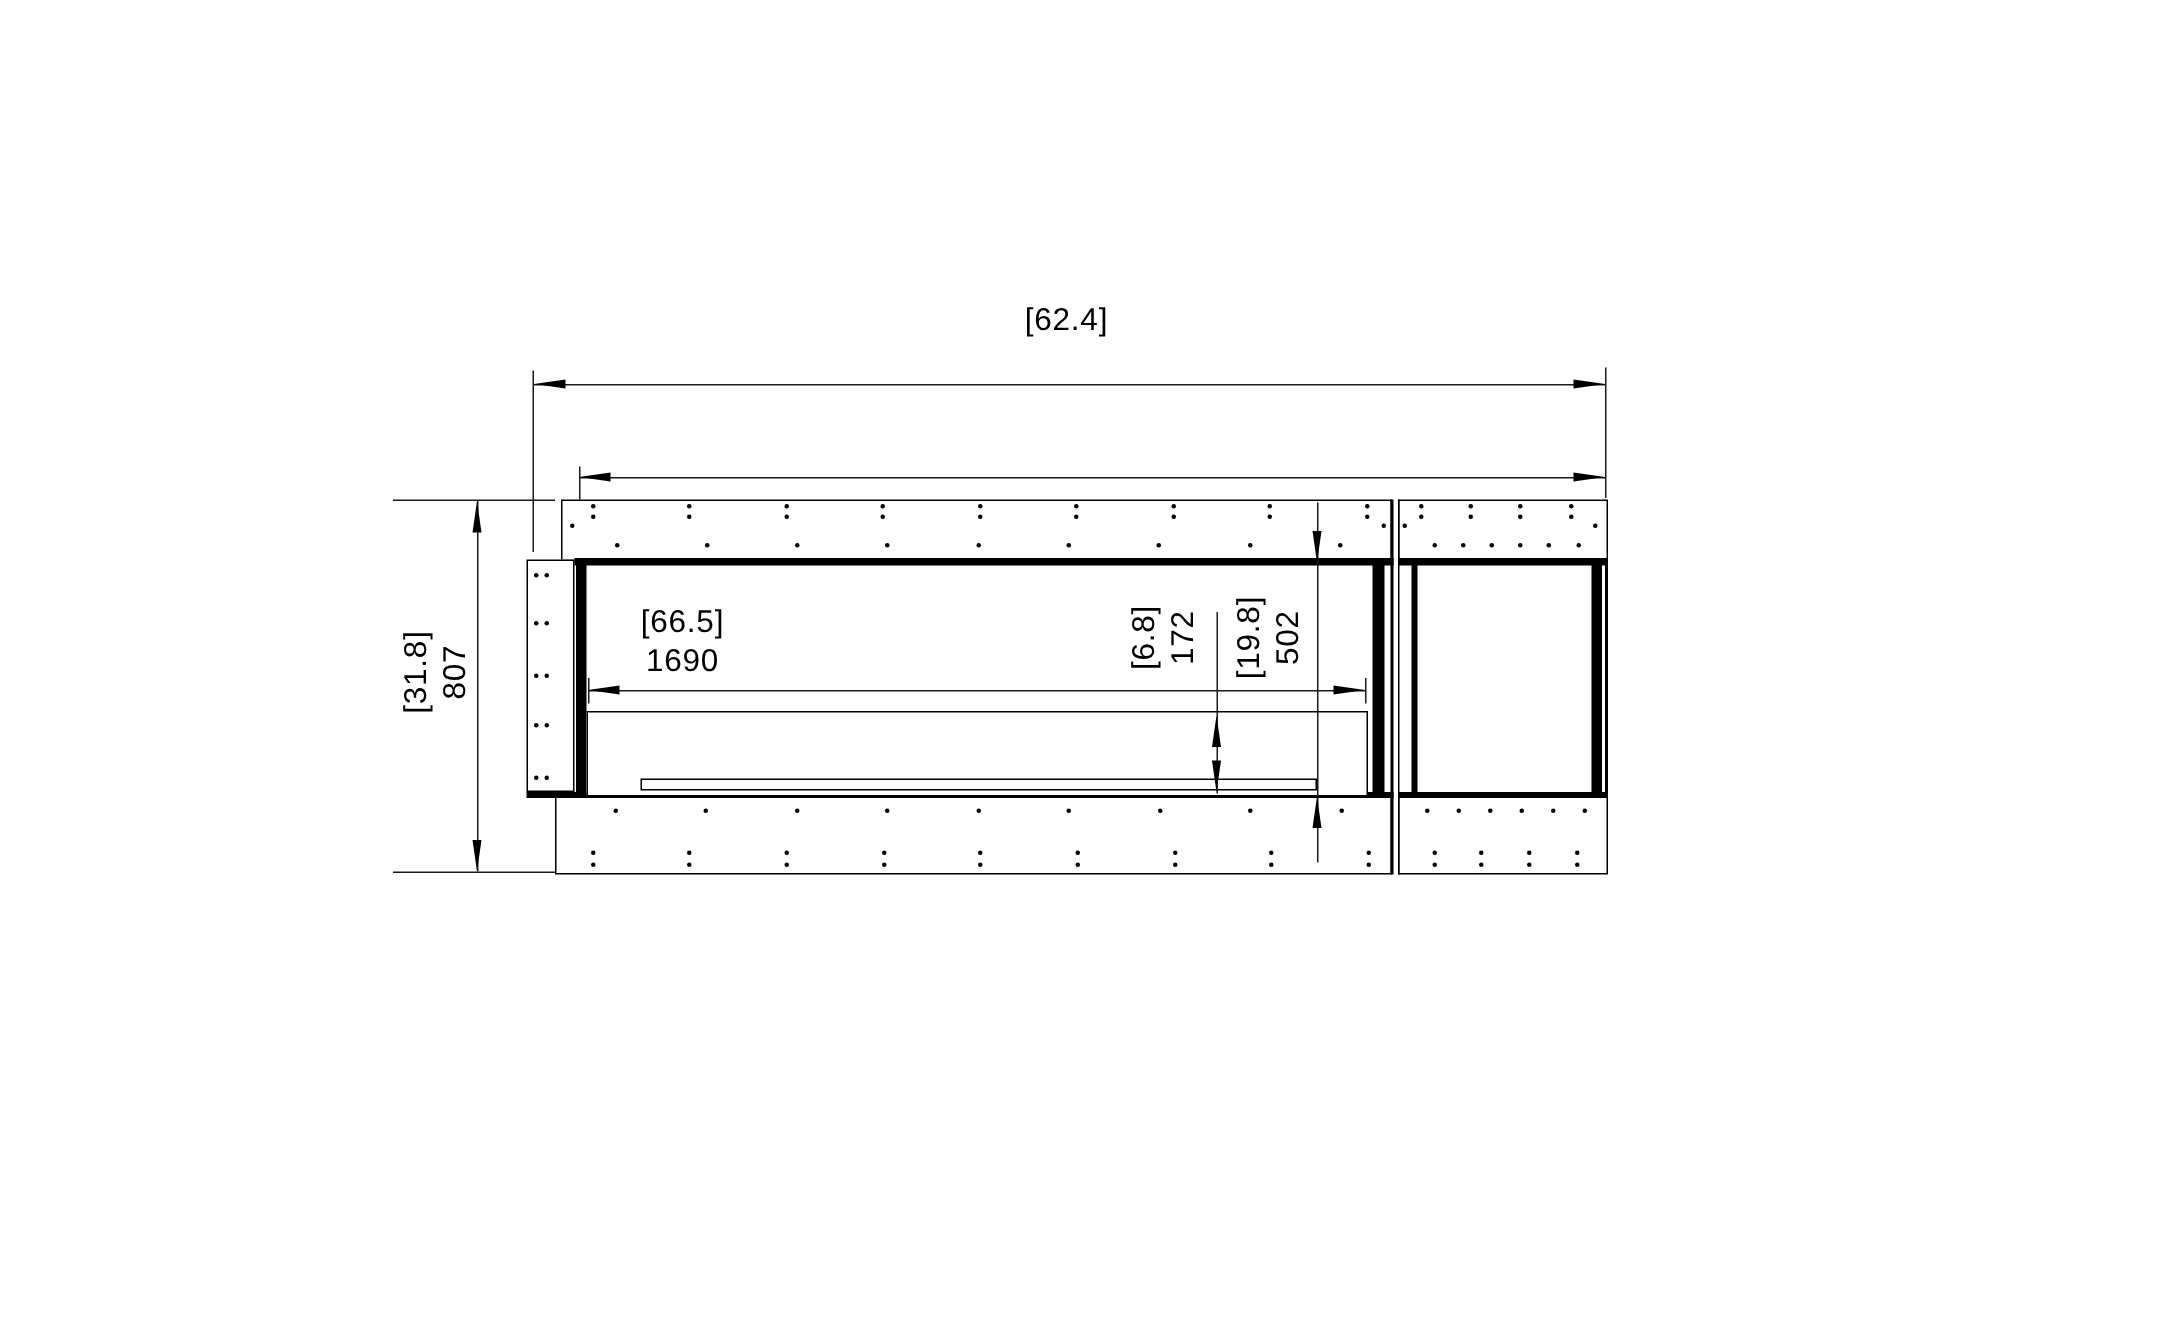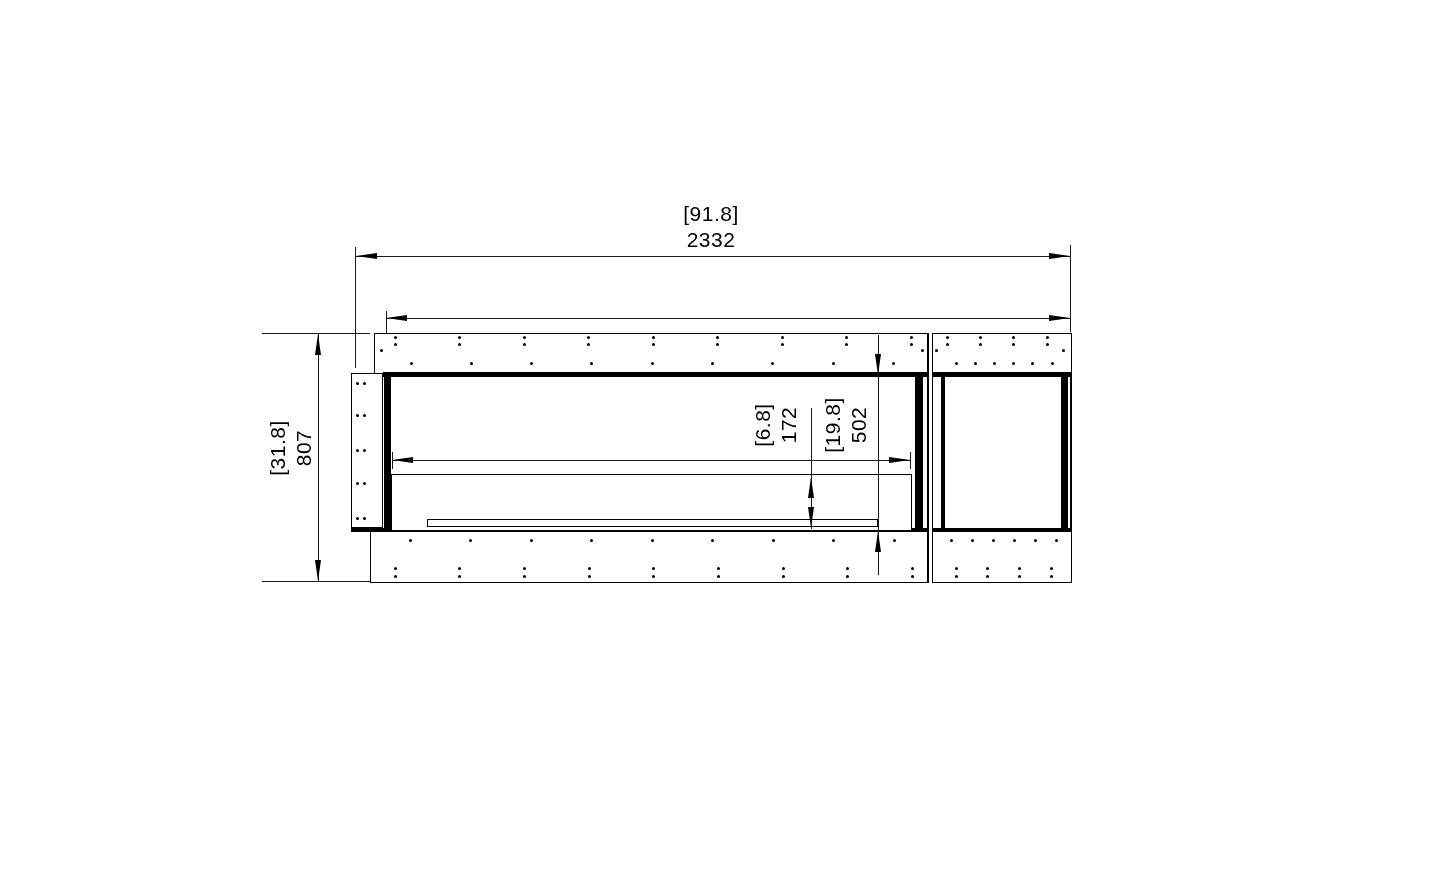--- a/index.html
+++ b/index.html
@@ -35,26 +35,29 @@
   .arr-up   {border-left:3px solid transparent;border-right:3px solid transparent;border-bottom:21px solid #000;}
   .arr-down {border-left:3px solid transparent;border-right:3px solid transparent;border-top:21px solid #000;}
   .rivet{position:absolute;width:3px;height:3px;background:#000;border-radius:50%;}
 </style>
 </head>
 <body>
 
 <div id="canvas">
 
   <div class="dim-text" style="left:611px;top:201px;width:200px;">
-    <span>[91.8]</span>
-    <span>2332</span>
+    <span>[62.4]</span>
   </div>
   <div class="dim-text dim-text-v" style="left:256px;top:422px;width:70px;height:52px;">
     <span>[31.8]</span>
     <span>807</span>
+  </div>
+  <div class="dim-text" style="left:355px;top:402px;width:200px;">
+    <span>[66.5]</span>
+    <span>1690</span>
   </div>
   <div class="dim-text dim-text-v" style="left:746px;top:399px;width:60px;height:52px;">
     <span>[6.8]</span>
     <span>172</span>
   </div>
   <div class="dim-text dim-text-v" style="left:811px;top:399px;width:70px;height:52px;">
     <span>[19.8]</span>
     <span>502</span>
   </div>
 

